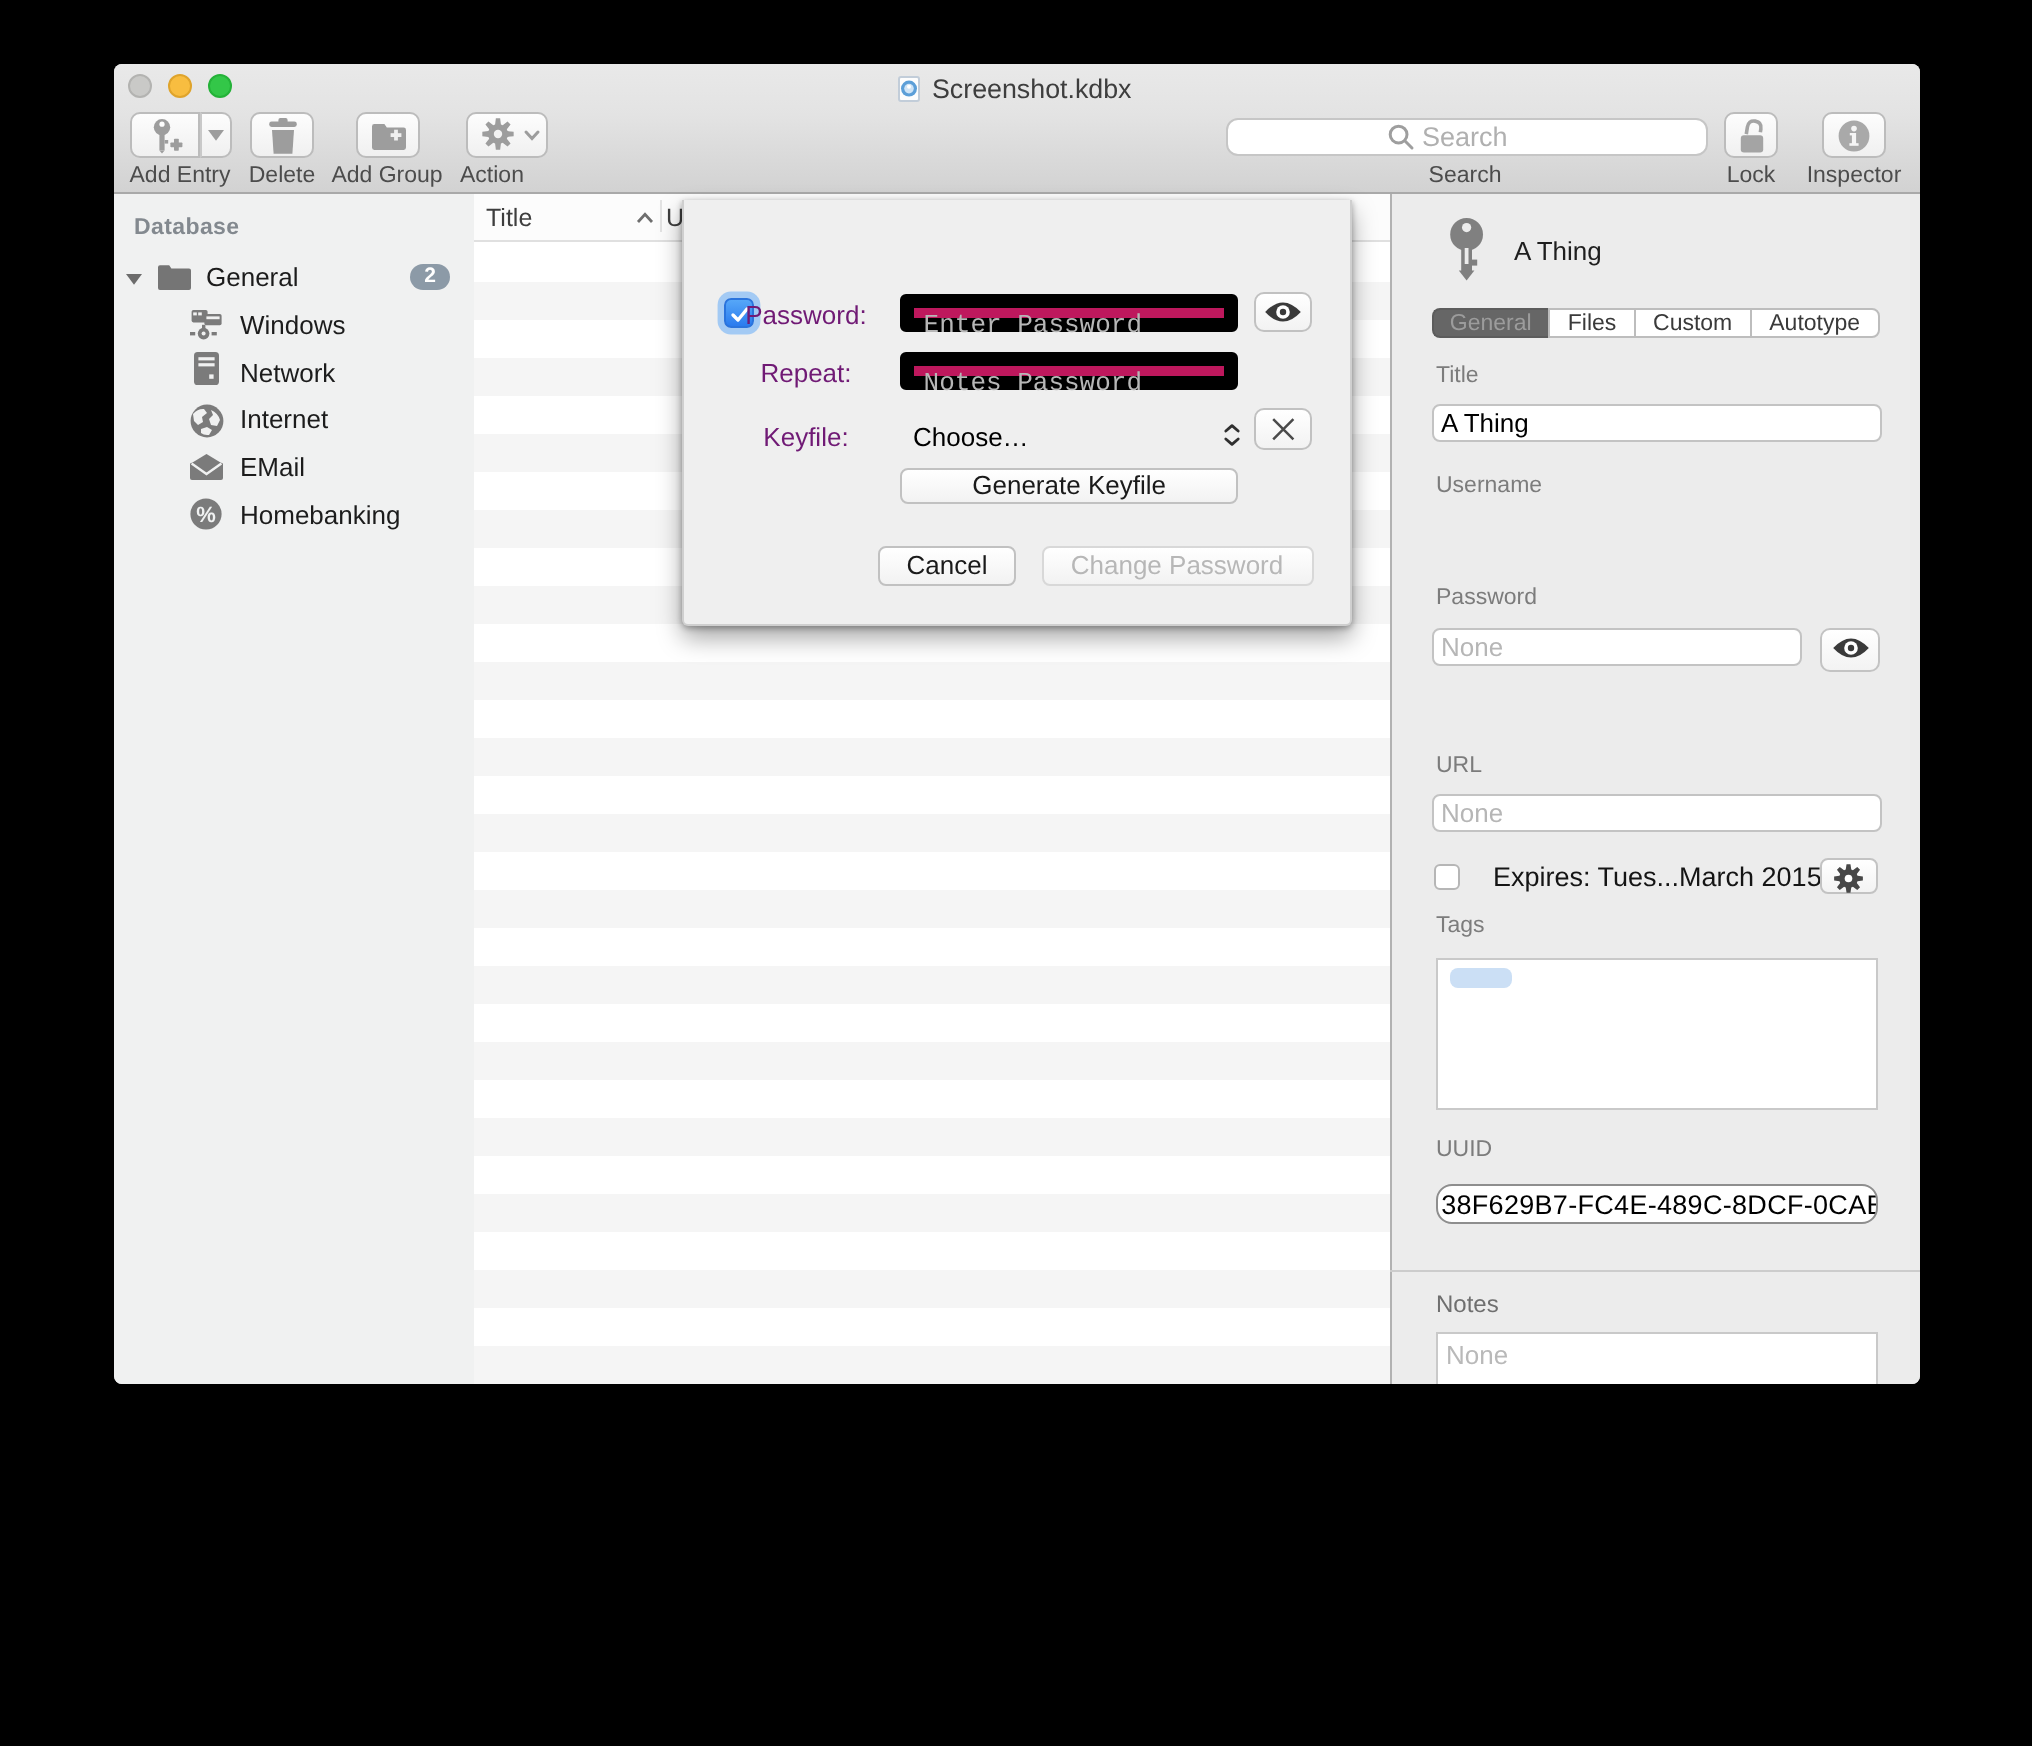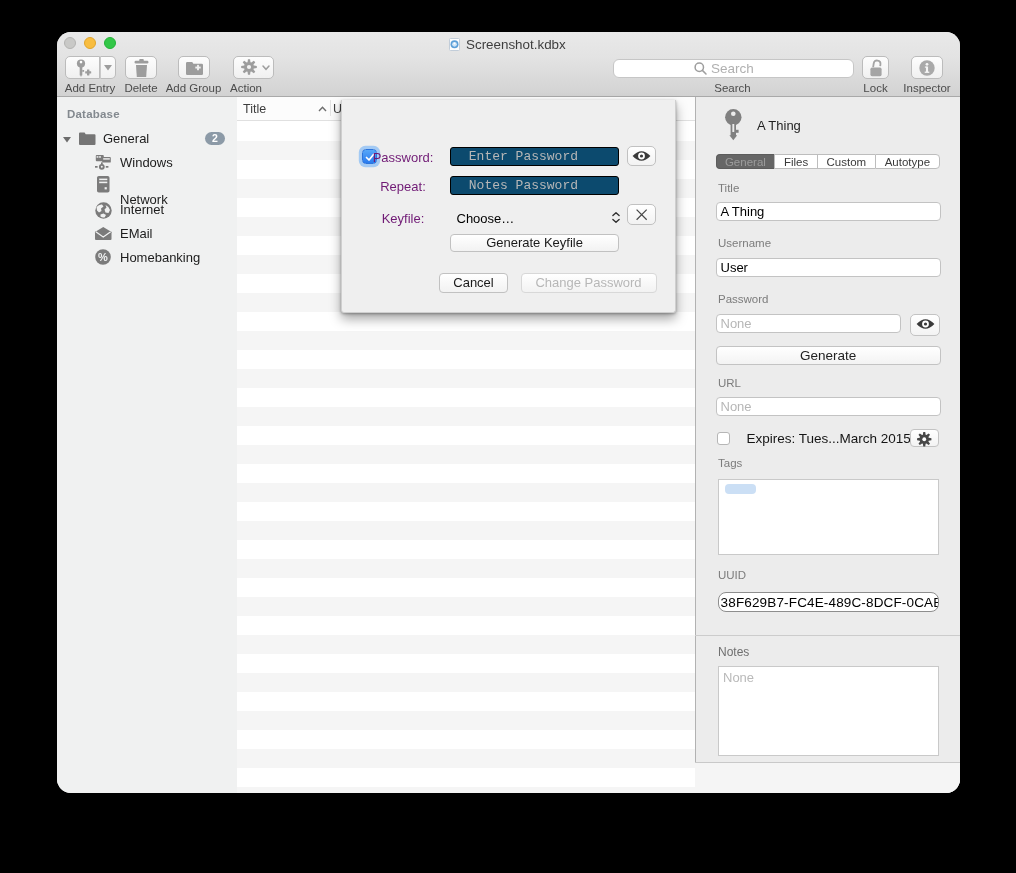--- a/index.html
+++ b/index.html
@@ -1,17 +1,17 @@
 <!DOCTYPE html>
 <html><head>
 <meta charset="utf-8">
 <style>
   * { margin:0; padding:0; box-sizing:border-box; }
   html,body { width:1016px; height:873px; background:#000; font-family:"Liberation Sans", sans-serif; overflow:hidden; }
-  .win { position:absolute; left:57px; top:32px; width:903px; height:761px; background:#ececec; border-radius:14px; overflow:hidden; }
+  .win { position:absolute; left:57px; top:32px; width:903px; height:660px; background:#ececec; border-radius:4px; overflow:hidden; }
   .abs { position:absolute; }
   .toolbar { position:absolute; left:0; top:0; width:100%; height:65px;
     background:linear-gradient(180deg,#e9e9e9 0%,#e3e3e3 40%,#d2d2d2 100%);
     border-bottom:1px solid #a9a9a9; }
   .light { position:absolute; top:4.5px; width:12px; height:12px; border-radius:50%; }
   .l1 { left:7px;  background:#c9c9c7; border:1px solid #b3b3b1; }
   .l2 { left:27px; background:#f8bd40; border:1px solid #dfa42c; }
   .l3 { left:47px; background:#33c748; border:1px solid #24b238; }
   .title { position:absolute; top:4.5px; left:409px; height:14px; font-size:13.4px; color:#3e3e3e; }
   .tbtn { position:absolute; top:24px; height:23px; background:linear-gradient(180deg,#fdfdfd,#f0f0f0);
@@ -31,22 +31,22 @@
   .ilabel { position:absolute; font-size:11.5px; color:#7c7c7c; }
   .ifield { position:absolute; left:19.5px; width:225.5px; height:19px; background:#fff; border:1px solid #c3c3c3;
     border-radius:4px; font-size:13px; color:#000; line-height:17px; padding-left:4px; white-space:nowrap; overflow:hidden; }
   .ph { color:#b6b6b6; }
   .ibtn { position:absolute; background:linear-gradient(180deg,#fff,#f3f3f3); border:1px solid #c3c3c3; border-radius:4px; }
   .seg { position:absolute; top:57.3px; height:15px; background:#fff; border:1px solid #bdbdbd; border-right:none;
     font-size:11.5px; color:#3a3a3a; text-align:center; line-height:14px; }
   .sheet { position:absolute; left:284px; top:68px; width:334.5px; height:212.5px; background:#efefef;
     border-radius:0 0 3px 3px; box-shadow:0 6px 12px rgba(0,0,0,0.35), 0 1px 3px rgba(0,0,0,0.32);
     border:1px solid #cfcfcf; border-top:none; }
-  .dfield { position:absolute; left:107.8px; width:169.5px; height:19px; background:#0c4a6e; border:1px solid #000000;
-    border-radius:3px; font-family:"Liberation Mono", monospace; font-size:13px; color:#b7b7b7; line-height:17.5px; padding-left:18px; }
+  .dfield { position:absolute; left:107.8px; width:169.5px; height:19px; background:#be185d; border:7px solid #000000;
+    border-radius:3px; font-family:"Liberation Mono", monospace; font-size:13px; color:#b7b7b7; line-height:17.5px; padding-left:5px; }
   .dlab { position:absolute; width:100px; text-align:center; font-size:13px; color:#701a75;padding-left:26px; }
   .dbtn { position:absolute; background:linear-gradient(180deg,#fff,#f2f2f2); border:1px solid #c1c1c1; border-radius:4px;
     font-size:13px; color:#1a1a1a; text-align:center; }
   svg { position:absolute; overflow:visible; }
 </style>
 </head>
 <body>
 <div class="win">
   <div class="toolbar">
     <div class="light l1"></div>
@@ -146,21 +146,21 @@
       </g>
       <circle cx="6.8" cy="11.8" r="1" fill="#f0f1f1"></circle>
     </svg>
     <div class="srow" style="left:63px; top:55.7px;">Windows</div>
     <svg style="left:39.5px; top:79.2px;" width="12.5" height="16.5" viewBox="0 0 12.5 16.5">
       <rect x="0" y="0" width="12.5" height="16.5" rx="1.8" fill="#7b7b7b"></rect>
       <rect x="2.2" y="2.6" width="8.1" height="1.6" fill="#f0f1f1"></rect>
       <rect x="2.2" y="5.6" width="8.1" height="1.6" fill="#f0f1f1"></rect>
       <rect x="7.6" y="11.2" width="2.2" height="2.2" fill="#f0f1f1"></rect>
     </svg>
-    <div class="srow" style="left:63px; top:79.7px;margin-top:13px;">Network</div>
+    <div class="srow" style="left:63px; top:79.7px;">Network</div>
     <svg style="left:37.8px; top:105.2px;" width="17" height="17" viewBox="0 0 17 17">
       <circle cx="8.5" cy="8.5" r="8.2" fill="#7b7b7b"></circle>
       <path d="M1.5 5 Q4 2.2 7 2.5 L8.5 4.5 L6 6.5 L6.5 9 L4 10.5 L2 8.5 Z" fill="#f0f1f1"></path>
       <path d="M10.5 3 Q14 4.5 15 8 L13.5 11 L10.5 10.5 L9.5 7.5 L11.5 5.5 Z" fill="#f0f1f1"></path>
       <path d="M5.5 12.5 L8.5 11.5 L11 13 L9.5 15.5 Q7 15.8 5.5 14.5 Z" fill="#f0f1f1"></path>
     </svg>
     <div class="srow" style="left:63px; top:103.2px;">Internet</div>
     <svg style="left:37.5px; top:130.2px;" width="16.5" height="13" viewBox="0 0 16.5 13">
       <path d="M8.25 0 L16.5 5 L16.5 5.8 L0 5.8 L0 5 Z" fill="#7b7b7b"></path>
       <rect x="0" y="4.4" width="16.5" height="8.6" rx="1" fill="#7b7b7b"></rect>
@@ -194,30 +194,28 @@
       <rect x="11" y="20.8" width="2.6" height="3" fill="#808080"></rect>
     </svg>
     <div class="abs" style="left:61px; top:21px; font-size:13px; color:#1f1f1f;">A Thing</div>
     <div class="seg" style="left:19.6px; width:58.6px; border-radius:4px 0 0 4px; background:#666; color:#9c9c9c; border-color:#5c5c5c;">General</div>
     <div class="seg" style="left:78.2px; width:42.7px;">Files</div>
     <div class="seg" style="left:120.9px; width:57.9px;">Custom</div>
     <div class="seg" style="left:178.8px; width:65.1px; border-right:1px solid #bdbdbd; border-radius:0 4px 4px 0;">Autotype</div>
     <div class="ilabel" style="left:22px; top:84.5px;">Title</div>
     <div class="ifield" style="top:105px;">A Thing</div>
     <div class="ilabel" style="left:22px; top:140px;">Username</div>
-    <div class="ifield" style="top:160.8px;">User</div>
     <div class="ilabel" style="left:22px; top:195.5px;">Password</div>
     <div class="ifield" style="top:217.4px; width:185px;"><span class="ph">None</span></div>
     <div class="ibtn" style="left:213.5px; top:217.4px; width:30.7px; height:21.5px; border-radius:5px;"></div>
     <svg style="left:220px; top:220.5px;" width="19" height="12" viewBox="0 0 19 12">
       <path d="M0.6 6 Q9.5 -3.6 18.4 6 Q9.5 15.6 0.6 6 Z" fill="#3a3a3a"></path>
       <circle cx="9.5" cy="6" r="3.4" fill="#fff"></circle>
       <circle cx="9.5" cy="6" r="1.6" fill="#3a3a3a"></circle>
     </svg>
-    <div class="ibtn" style="left:19.5px; top:248.5px; width:225.5px; height:19px; font-size:13.5px; color:#222; text-align:center; line-height:17.5px;">Generate</div>
     <div class="ilabel" style="left:22px; top:279.5px;">URL</div>
     <div class="ifield" style="top:300px;"><span class="ph">None</span></div>
     <div class="abs" style="left:21px; top:335.3px; width:13px; height:13px; background:#fff; border:1px solid #b6b6b6; border-radius:3px;"></div>
     <div class="abs" style="left:39.5px; top:334px; font-size:13.5px; color:#151515;margin-left:11px;">Expires: Tues...March 2015</div>
     <div class="ibtn" style="left:213.5px; top:331.7px; width:29.5px; height:18.4px;"></div>
     <svg style="left:221px; top:334.5px;" width="14.5" height="14.5" viewBox="0 0 16 16">
       <path d="M6.48 3.03 L6.91 0.07 L9.09 0.07 L9.52 3.03 L10.44 3.41 L12.84 1.63 L14.37 3.16 L12.59 5.56 L12.97 6.48 L15.93 6.91 L15.93 9.09 L12.97 9.52 L12.59 10.44 L14.37 12.84 L12.84 14.37 L10.44 12.59 L9.52 12.97 L9.09 15.93 L6.91 15.93 L6.48 12.97 L5.56 12.59 L3.16 14.37 L1.63 12.84 L3.41 10.44 L3.03 9.52 L0.07 9.09 L0.07 6.91 L3.03 6.48 L3.41 5.56 L1.63 3.16 L3.16 1.63 L5.56 3.41 Z" fill="#474747"></path>
       <circle cx="8" cy="8" r="2.1" fill="#fff"></circle>
     </svg>
     <div class="ilabel" style="left:22px; top:359.5px;">Tags</div>

